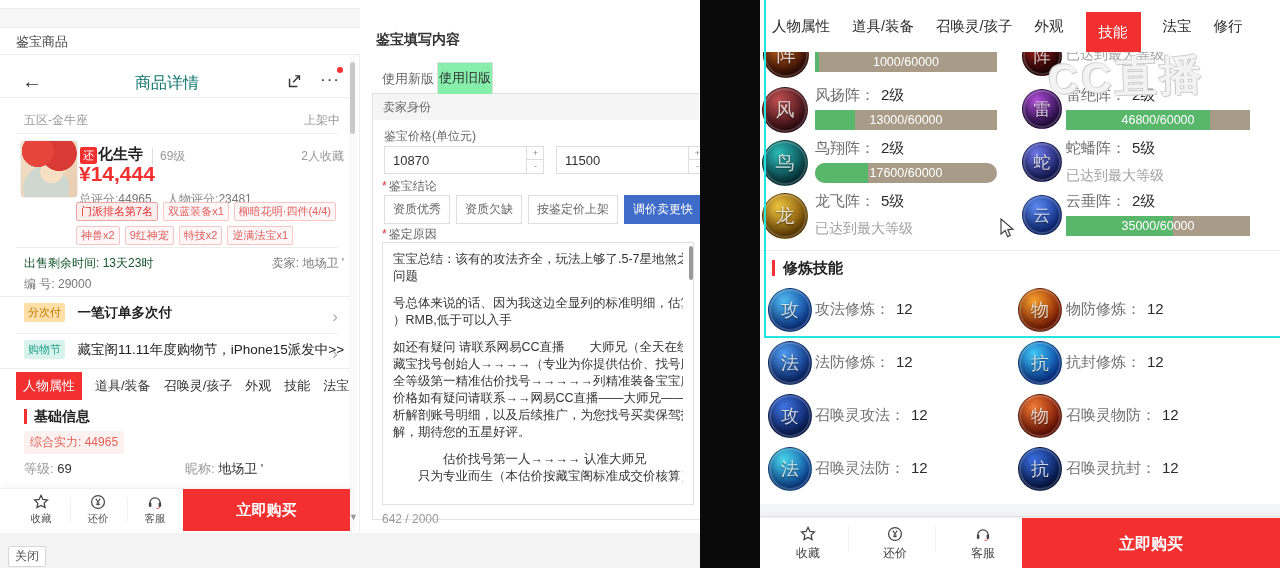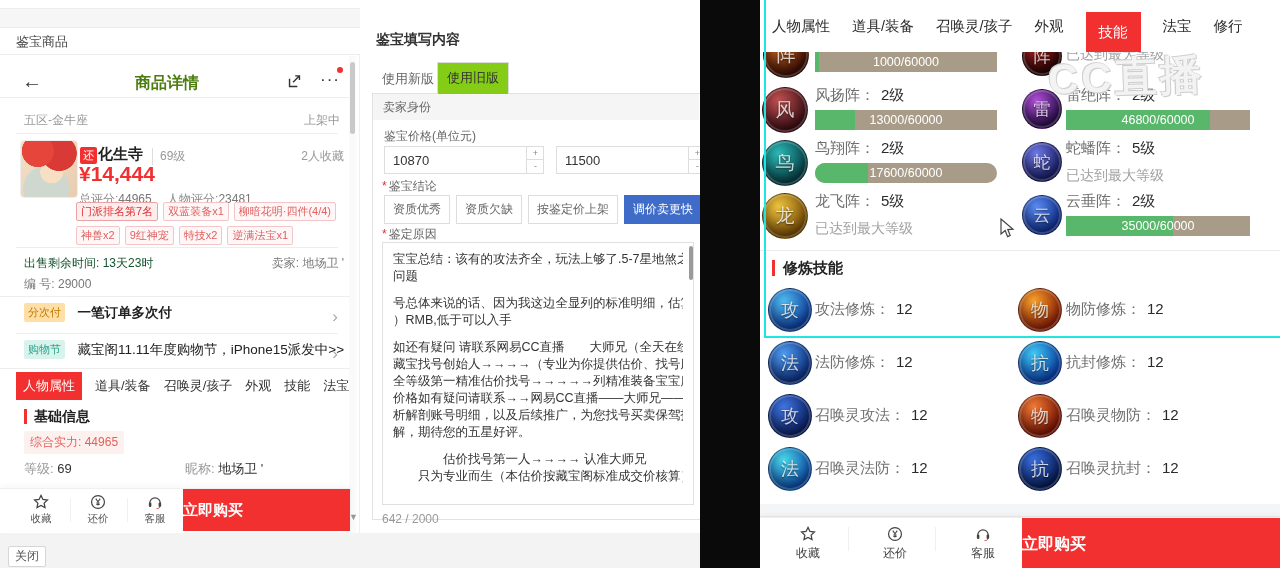--- a/index.html
+++ b/index.html
@@ -12,21 +12,21 @@
   #left-window { left:0; top:0; width:700px; height:568px; background:#fff; overflow:hidden; }
   .top-strip { left:0; top:8px; width:700px; height:20px; background:#f6f6f7; border-top:1px solid #ececec; border-bottom:1px solid #ececec; }
   .lw-title { left:16px; top:33px; font-size:13px; color:#444; }
   .hr { background:#ededed; height:1px; }
   .card-scroll-track { left:349px; top:56px; width:7px; height:477px; background:#fafafa; }
   .card-scroll-thumb { left:350px; top:62px; width:5px; height:72px; background:#c9c9c9; border-radius:3px; }
   .card-scroll-arrow { left:349px; top:512px; font-size:9px; color:#999; }
   .v-sep { left:359px; top:55px; width:1px; height:478px; background:#efefef; }
 
   .back-arrow { left:22px; top:70px; font-size:20px; color:#333; }
-  .card-title { left:0; top:73px; width:334px; text-align:center; font-size:16px; font-weight:bold; color:#4d7c0f; }
+  .card-title { left:0; top:73px; width:334px; text-align:center; font-size:16px; font-weight:normal; color:#0f766e; }
   .share-ico { left:286px; top:73px; }
   .more-ico { left:320px; top:70px; font-size:17px; color:#333; letter-spacing:1px; }
   .red-dot { left:337px; top:67px; width:6px; height:6px; border-radius:50%; background:#f23030; }
 
   .muted { color:#999; font-size:12px; }
   .row-server { left:24px; top:112px; }
   .row-status { left:0; top:112px; width:340px; text-align:right; }
 
   .avatar { left:20px; top:140px; width:58px; height:58px; border-radius:4px; overflow:hidden;
     background:
@@ -69,32 +69,32 @@
   .power-pill { left:24px; top:431px; background:#fdf1f0; color:#e36059; font-size:12px; padding:3px 6px; border-radius:2px; }
   #left-fields { left:24px; top:460px; width:320px; display:grid; grid-template-columns:161px 1fr; row-gap:11px; font-size:13px; }
   .f-label { color:#999; } .f-value { color:#333; }
 
   .bottom-bar { background:#fff; border-top:1px solid #f0f0f0; box-shadow:0 -2px 6px rgba(0,0,0,.04); z-index:6; }
   #lw-bar { left:0; top:488px; width:350px; height:42px; }
   .bar-item { position:absolute; top:4px; width:44px; text-align:center; cursor:pointer; }
   .bar-item svg { display:block; margin:0 auto; }
   .bar-item .bi-label { font-size:10.5px; color:#555; margin-top:1px; }
   .bar-div { position:absolute; top:9px; width:1px; height:24px; background:#f0f0f0; }
-  .buy-btn { position:absolute; background:#f23030; color:#fff; font-weight:bold; text-align:left; cursor:pointer; }
+  .buy-btn { position:absolute; background:#f23030; color:#fff; font-weight:bold; text-align:center; cursor:pointer; }
   #lw-buy { left:183px; top:0px; width:167px; height:42px; font-size:15px; line-height:42px; }
 
   #left-footer { left:0; top:533px; width:700px; height:35px; background:#f3f3f3; }
   .close-btn { left:8px; top:13px; width:38px; height:21px; background:#fff; border:1px solid #d6d6d6; border-radius:2px;
     font-size:12px; color:#555; text-align:center; line-height:19px; cursor:pointer; }
 
   
   #mid { left:360px; top:0; width:340px; height:533px; background:#fff; overflow:hidden; }
   .mid-title { left:16px; top:31px; font-size:14px; font-weight:bold; color:#333; }
   .mtab-new { left:22px; top:70px; font-size:13px; color:#666; cursor:pointer; }
-  .mtab-old { left:77px; top:62px; width:72px; height:32px; background:#84cc16; border:1px solid #ddd; border-bottom:none;
+  .mtab-old { left:77px; top:62px; width:56px; height:32px; background:#86efac; border:1px solid #ddd; border-bottom:none;
     font-size:13px; color:#333; text-align:center; line-height:30px; cursor:pointer; z-index:2; }
   .mid-box { left:12px; top:93px; width:340px; height:427px; border:1px solid #e2e2e2; border-right:none; }
   .mid-gray { left:13px; top:94px; width:326px; height:26px; background:#f5f5f5; font-size:12px; color:#666; line-height:26px; padding-left:10px; }
   .price-label { left:24px; top:128px; font-size:12px; color:#666; }
   .num-input { border:1px solid #ddd; height:28px; background:#fff; }
   .num-val { position:absolute; left:8px; top:6px; font-size:13px; color:#333; }
   .spinner { position:absolute; right:0; top:0; width:17px; height:26px; border-left:1px solid #ddd; }
   .spin-up,.spin-dn { position:absolute; left:0; width:17px; height:13px; font-size:9px; color:#888; text-align:center; line-height:13px; cursor:pointer; }
   .spin-up { top:0; border-bottom:1px solid #ddd; } .spin-dn { top:13px; }
   .req-label { font-size:12px; color:#666; }

